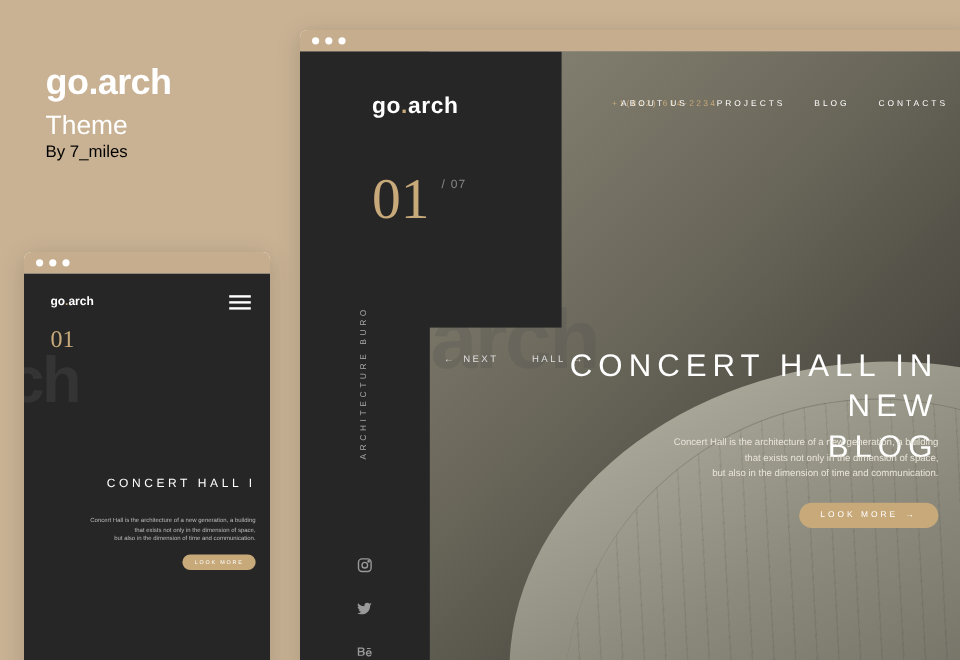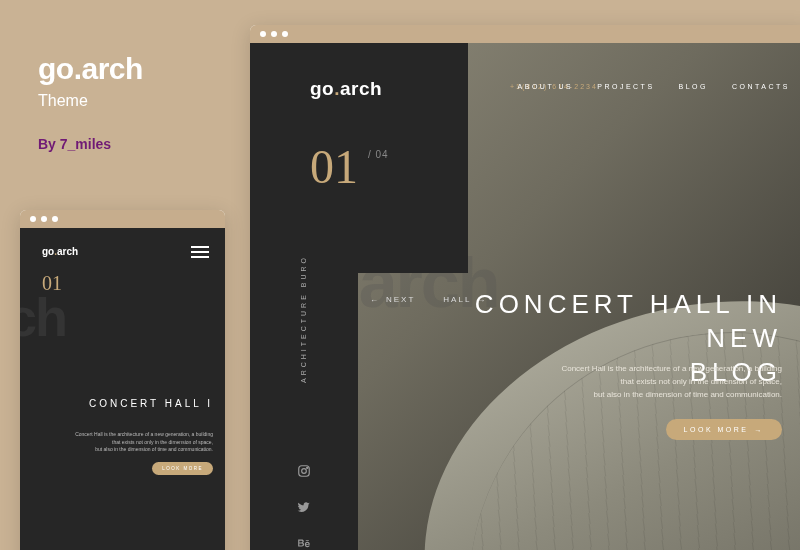--- a/index.html
+++ b/index.html
@@ -11,22 +11,22 @@
     overflow: hidden;
     position: relative;
   }
   .meta {
     position: absolute;
     left: 38px;
     top: 52px;
     color: #fff;
   }
   .meta-title { font-size: 30px; font-weight: 700; letter-spacing: -0.5px; }
-  .meta-subtitle { font-size: 16px; font-weight: 300; margin-top: 6px; }
-  .meta-author { font-size: 14px; font-weight: 700; margin-top: 26px; color: #701a75; }
+  .meta-subtitle { font-size: 22px; font-weight: 300; margin-top: 6px; }
+  .meta-author { font-size: 14px; font-weight: 400; margin-top: 0; color: #000000; }
 
   .browser {
     position: absolute;
     background: #fff;
     border-radius: 6px;
     overflow: hidden;
     box-shadow: 0 4px 20px rgba(0,0,0,0.15);
   }
   .browser-bar {
     background: #c6ad8d;
@@ -340,21 +340,21 @@
 
     <div class="topnav">
       <span class="nav-link">ABOUT US</span>
       <span class="nav-link">PROJECTS</span>
       <span class="nav-link">BLOG</span>
       <span class="nav-link">CONTACTS</span>
     </div>
 
     <div class="slide-num">
       <span class="slide-cur">01</span>
-      <span class="slide-total">/  04</span>
+      <span class="slide-total">/  07</span>
     </div>
 
     <div class="watermark">Go.arch</div>
 
     <div class="vertical-label">ARCHITECTURE BURO</div>
 
     <div class="social">
       <span class="social-icon">
         <svg viewBox="0 0 24 24" fill="none" stroke="currentColor" stroke-width="2">
             <rect x="3" y="3" width="18" height="18" rx="5"></rect>

